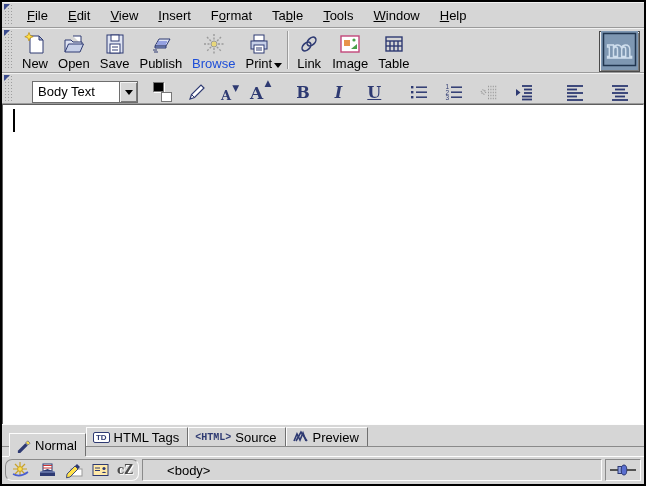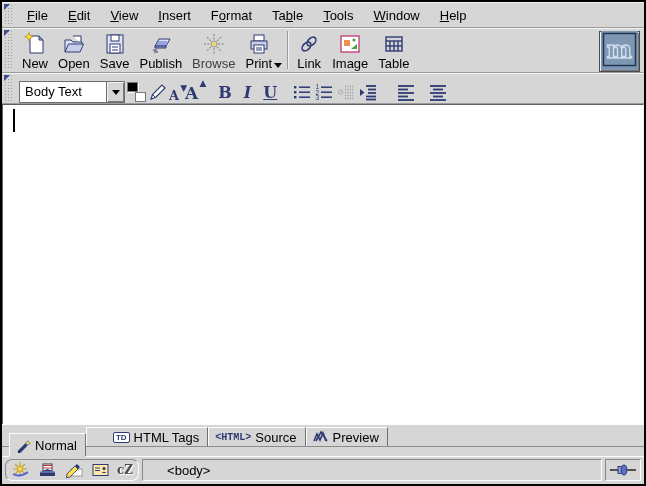--- a/index.html
+++ b/index.html
@@ -12,41 +12,41 @@
   }
   
   .bar {
     display:flex; align-items:flex-end; flex:0 0 auto;
     background:#d6d6d6;
     border-bottom:1px solid #9b9b9b;
     box-shadow: inset 0 1px 0 #f2f2f2;
   }
   .menubar  { height:26px; }
   .maintb   { height:45px; gap:0; }
-  .fmttb    { height:31px; padding-right:4px; }
+  .fmttb    { height:31px; gap:13px; padding-right:4px; }
   .grippy {
     width:10px; align-self:stretch; margin:2px 3px 2px 2px; position:relative;
     background-image: radial-gradient(#9d9d9d 28%, transparent 30%);
     background-size:3px 3px; background-position:0 0;
   }
   .grippy::before {
     content:""; position:absolute; top:0; left:0;
     border-top:6px solid #3b4c8f; border-right:6px solid transparent;
   }
   
   .menu-item { padding:4px 10px; font-size:13px; cursor:default; white-space:nowrap; }
   .menu-item .mn { text-decoration:underline; }
   
   .tbtn {
     display:flex; flex-direction:column; align-items:center; justify-content:center;
     padding:1px 5px; font-size:13px; min-width:36px; cursor:default;
   }
   .tbtn .ticon { height:26px; display:flex; align-items:center; }
   .tbtn .tlbl { line-height:14px; }
-  .tbtn.disabled .tlbl { color:#404040; }
+  .tbtn.disabled .tlbl { color:#1d4ed8; }
   .drop-arrow { display:flex; align-items:center; padding:0 3px; margin-left:-6px; }
   .drop-arrow::after { content:""; border:4px solid transparent; border-top:5px solid #000; margin-top:5px; }
   .vsep { align-self:stretch; margin:3px 2px; width:2px;
           border-left:1px solid #9b9b9b; border-right:1px solid #f2f2f2; }
   .logo-btn {
     margin-left:auto; margin-right:4px; width:41px; height:41px; padding:0;
     border:1px solid #4a4a4a;
     box-shadow: inset 1px 1px 0 #f2f2f2, inset -1px -1px 0 #7a7a7a;
     background:#7e97b2; display:flex; align-items:center; justify-content:center;
   }
@@ -89,21 +89,21 @@
             display:flex; align-items:flex-start; border-top:1px solid #fdfdfd; }
   .tabbar::after { content:""; position:absolute; left:0; right:0; top:21px; height:1px; background:#8a8a8a; }
   .mtab {
     display:flex; align-items:center; gap:4px; font-size:13px;
     background:#d6d6d6; padding:2px 8px 2px 6px; height:19px; margin-top:2px;
     border:1px solid #fdfdfd; border-right-color:#707070; border-bottom:none;
     position:relative; cursor:default; white-space:nowrap;
   }
   .mtab.active { height:23px; margin-top:8px; z-index:2; box-shadow:0 1px 0 #d6d6d6; }
   .td-badge { font-size:8px; font-weight:bold; color:#2e3a72; background:#ffffff;
-              border:1px solid #2e3a72; border-radius:2px; padding:0 2px; line-height:9px;margin-left:20px; }
+              border:1px solid #2e3a72; border-radius:2px; padding:0 2px; line-height:9px; }
   .src-badge { font-family:"Liberation Mono", monospace; font-size:10px; font-weight:bold; color:#2e3a72; }
   
   .statusbar { flex:0 0 28px; display:flex; align-items:stretch; padding:2px 3px 3px 3px;
                background:#d6d6d6; border-top:1px solid #fdfdfd; gap:3px; }
   .panel { border:1px solid; border-color:#8a8a8a #fdfdfd #fdfdfd #8a8a8a;
            display:flex; align-items:center; }
   .panel.components { padding:0 5px; gap:7px;border-radius:7px; }
   .panel.selector { flex:1; padding:0 24px; font-size:13px; }
   .panel.online { width:36px; justify-content:center; }
   .cz { font-family:"DejaVu Serif", serif; font-weight:bold; font-size:12px; color:#4a4a4a;

